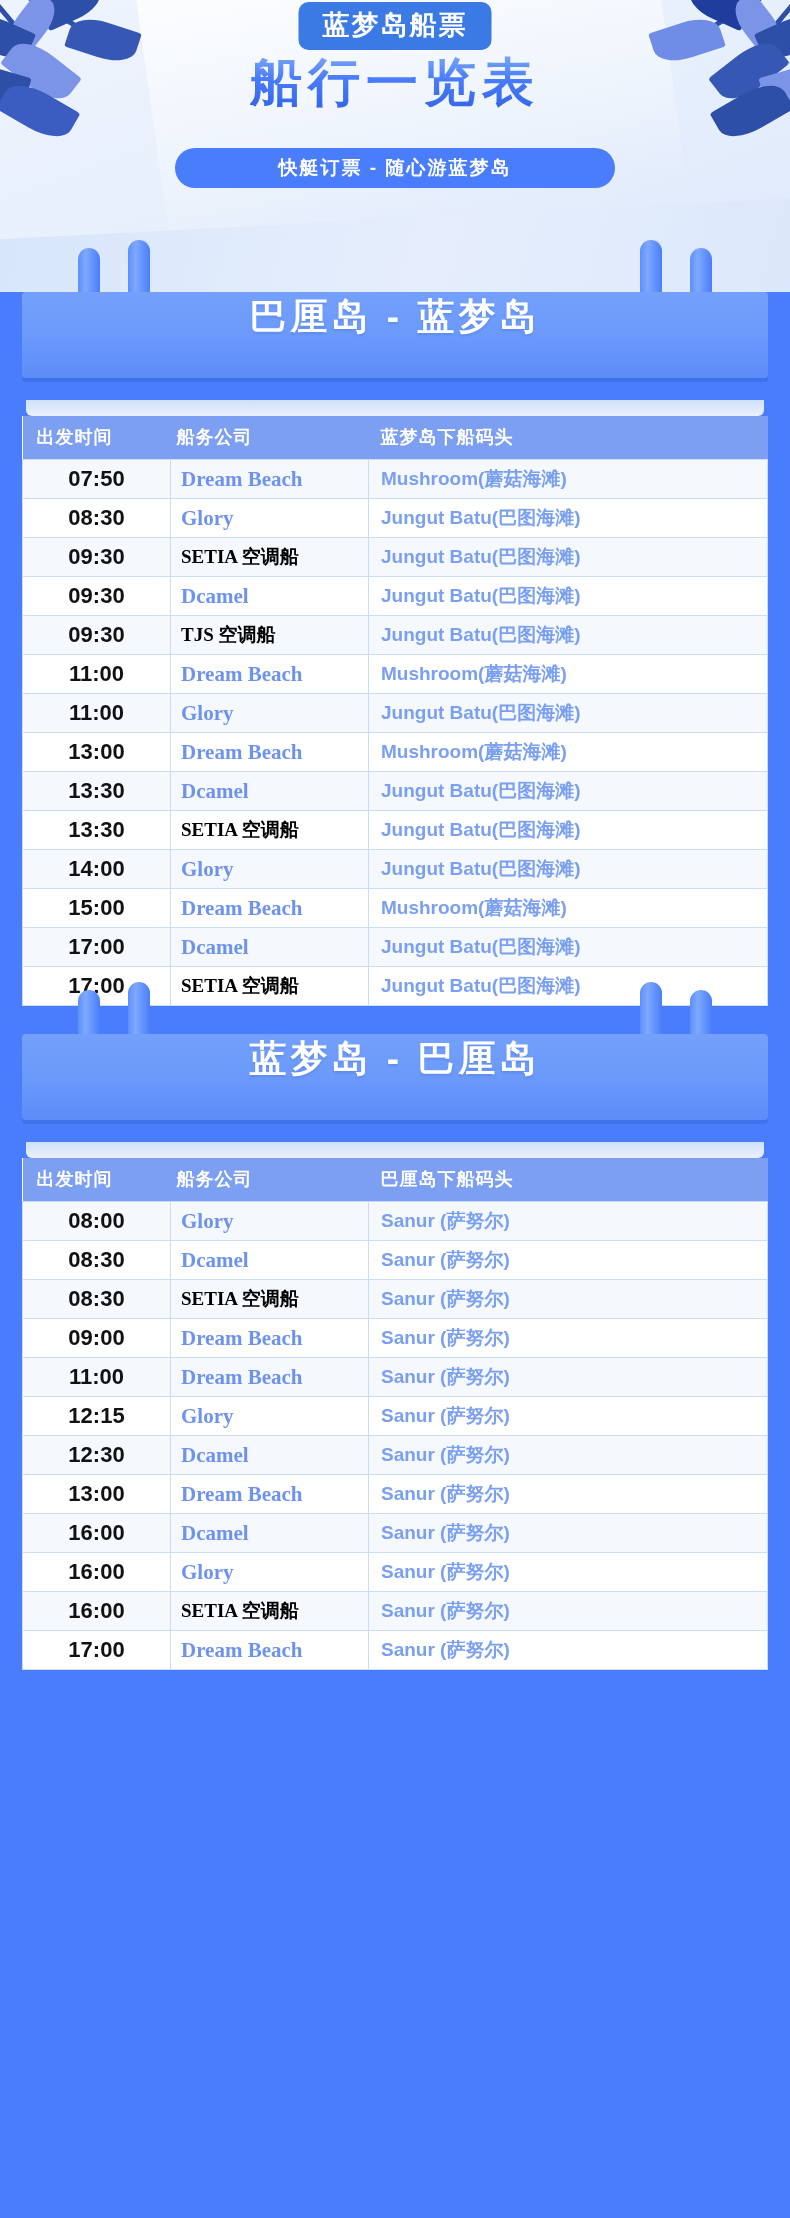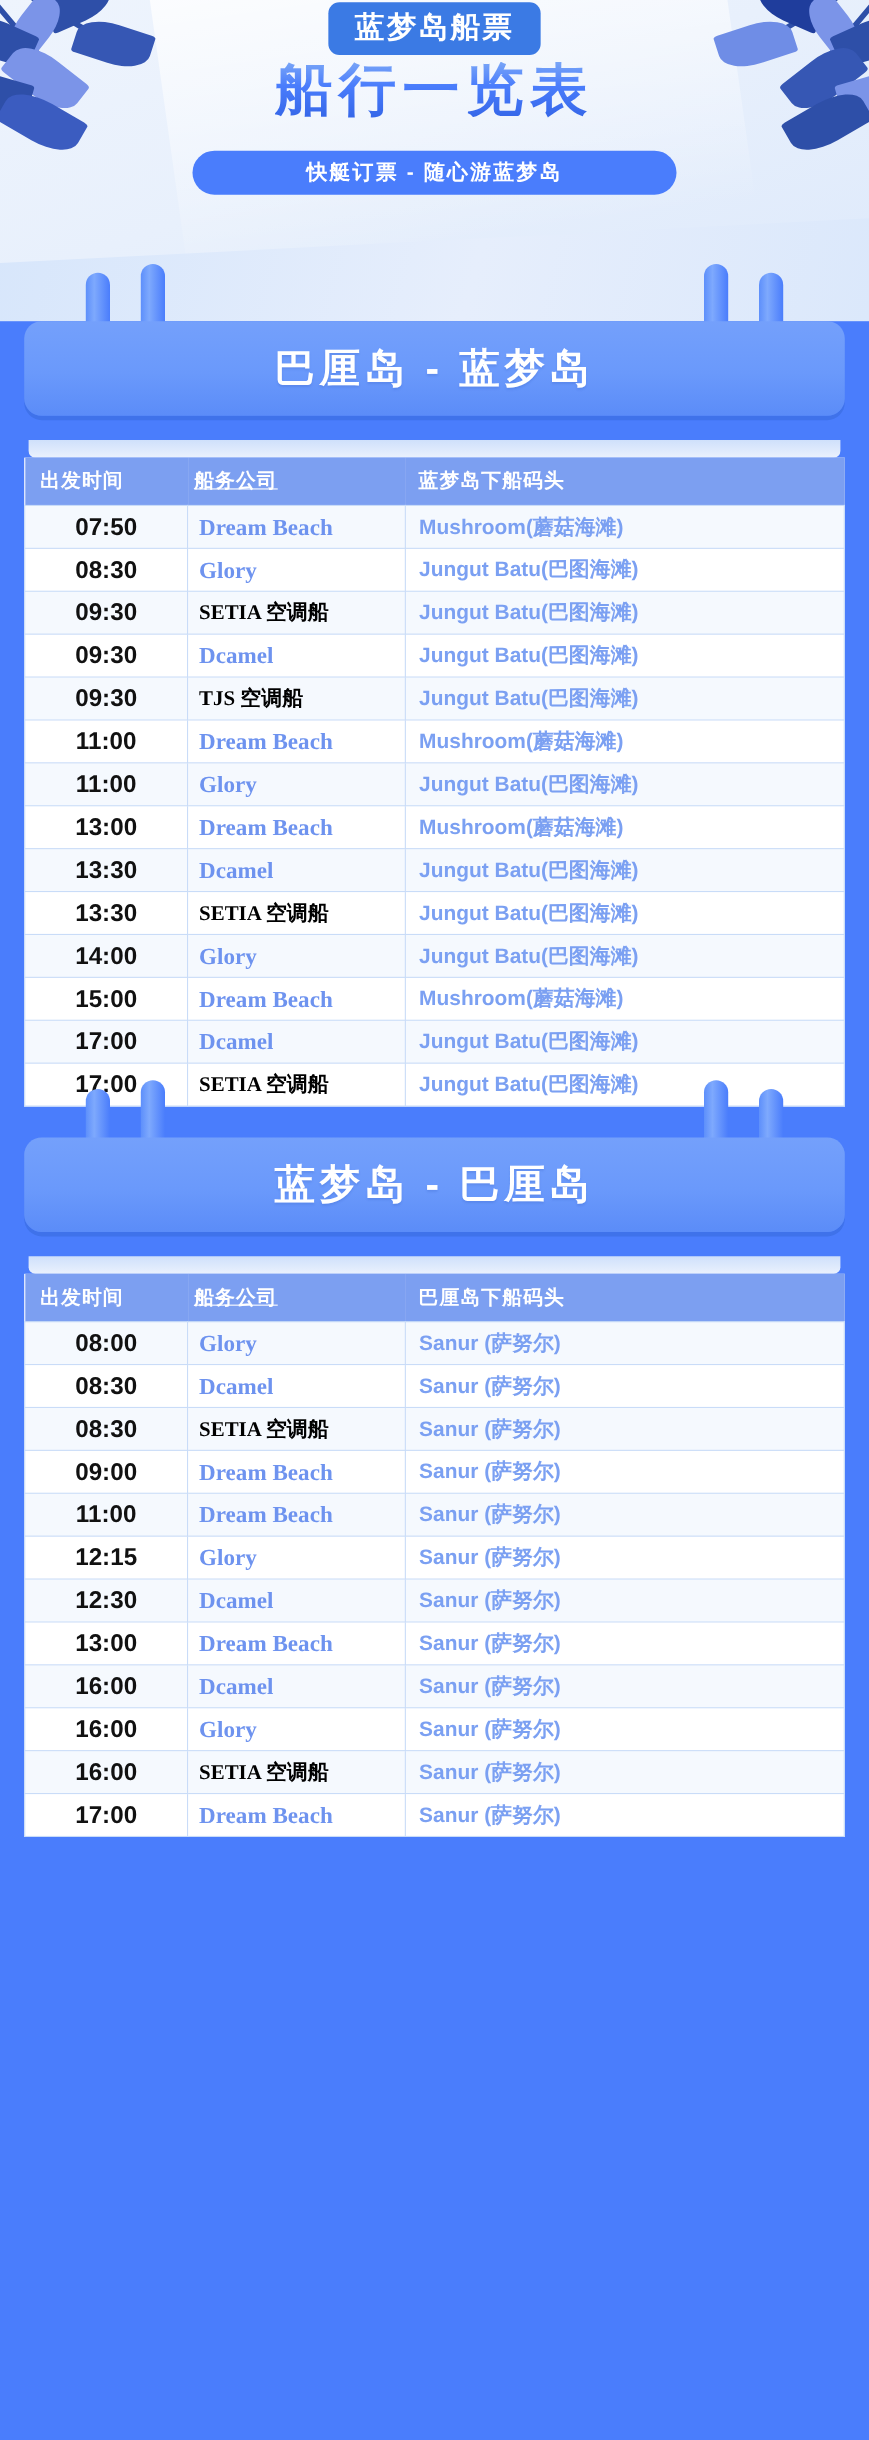--- a/index.html
+++ b/index.html
@@ -87,21 +87,21 @@
     line-height: 1;
     background: linear-gradient(180deg, #7aa6f7 0%, #4a7dfc 42%, #3566e8 100%);
     -webkit-background-clip: text;
     background-clip: text;
     color: transparent;
     -webkit-text-fill-color: transparent;
   }
 
   .hero-sub {
     position: absolute;
-    left: 50%; top: 137px;
+    left: 50%; top: 148px;
     transform: translateX(-50%);
     width: 440px;
     height: 40px;
     background: #4a7dfc;
     border-radius: 22px;
     display: flex;
     align-items: center;
     justify-content: center;
     z-index: 6;
   }
@@ -114,23 +114,22 @@
   }
 
   
   .section { position: relative; }
 
   .section-banner {
     position: relative;
     margin: 0 22px;
     height: 86px;
     background: linear-gradient(180deg, #74a0fb 0%, #6a99fb 55%, #5b8cf8 100%);
-    border-radius: 16px;
+    border-radius: 4px;
     display: flex;
-    align-items: center;
     justify-content: center;
     box-shadow: 0 4px 0 #3f72ea;
     z-index: 3;
   }
   .section-banner .label {
     color: #ffffff;
     font-size: 37px;
     font-weight: 700;
     letter-spacing: 4px;
     position: relative;
@@ -181,21 +180,21 @@
     color: #ffffff;
     font-size: 18px;
     font-weight: 700;
     letter-spacing: 1px;
     text-align: left;
     padding: 9px 0 10px 14px;
     height: 42px;
     white-space: nowrap;
   }
   thead th.c-time { width: 148px; }
-  thead th.c-comp { width: 198px; padding-left: 6px; text-decoration: underline; }
+  thead th.c-comp { width: 198px; padding-left: 6px; }
   thead th.c-dock { padding-left: 12px; }
 
   tbody td {
     border: 1px solid #c9dcf8;
     height: 39px;
     font-size: 21px;
     font-weight: 700;
     white-space: nowrap;
     overflow: hidden;
   }

